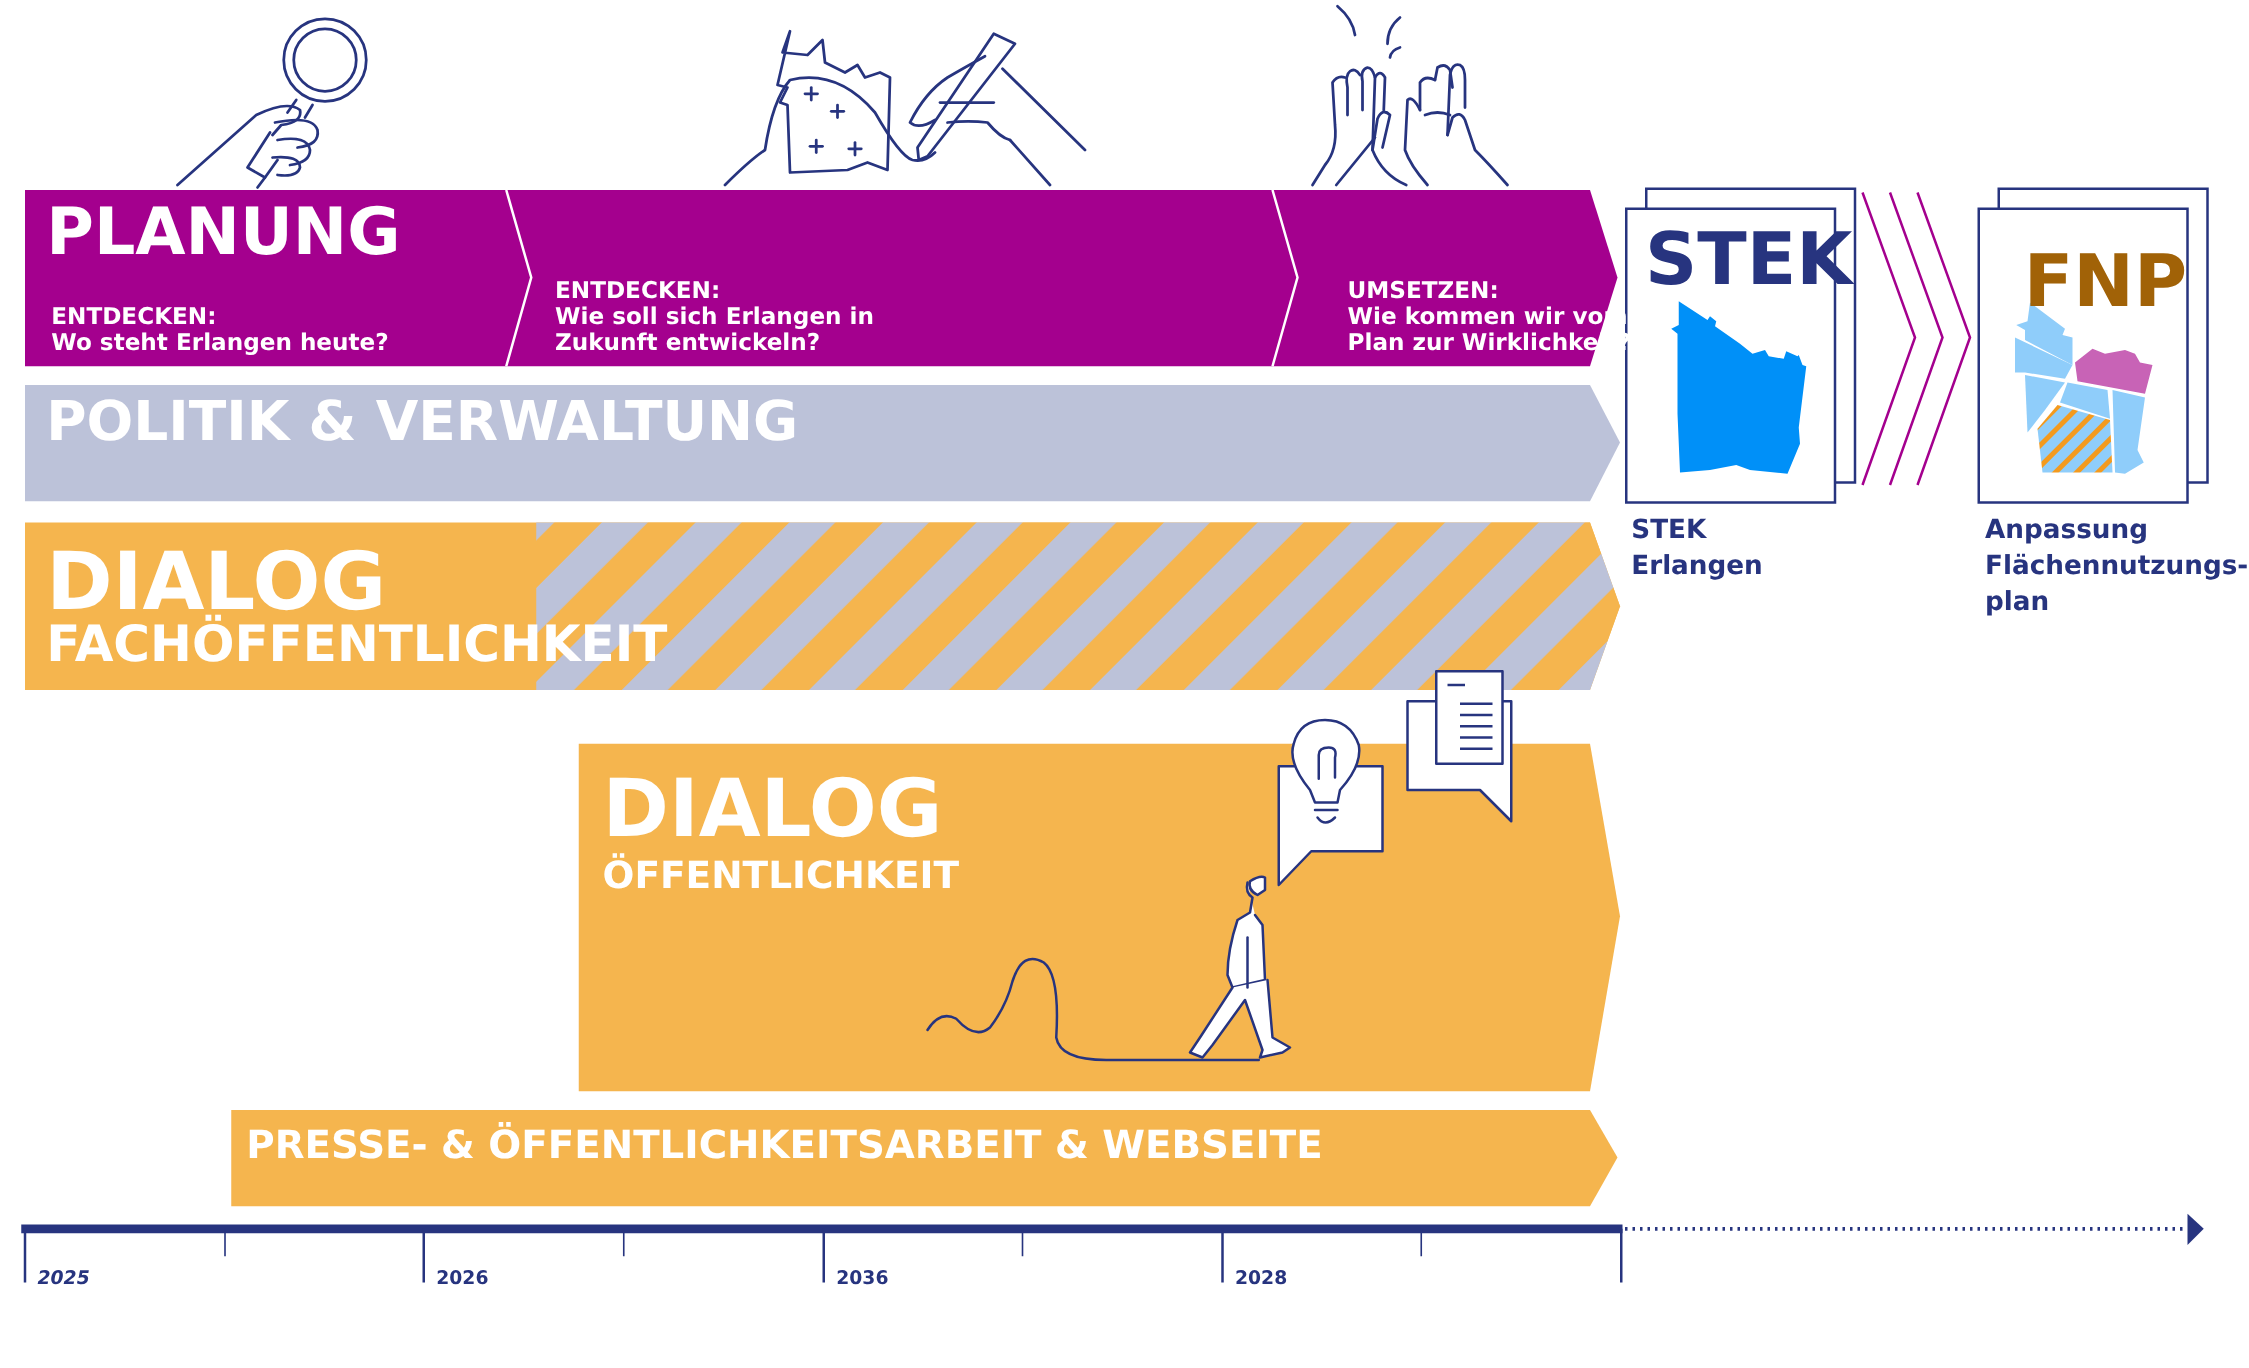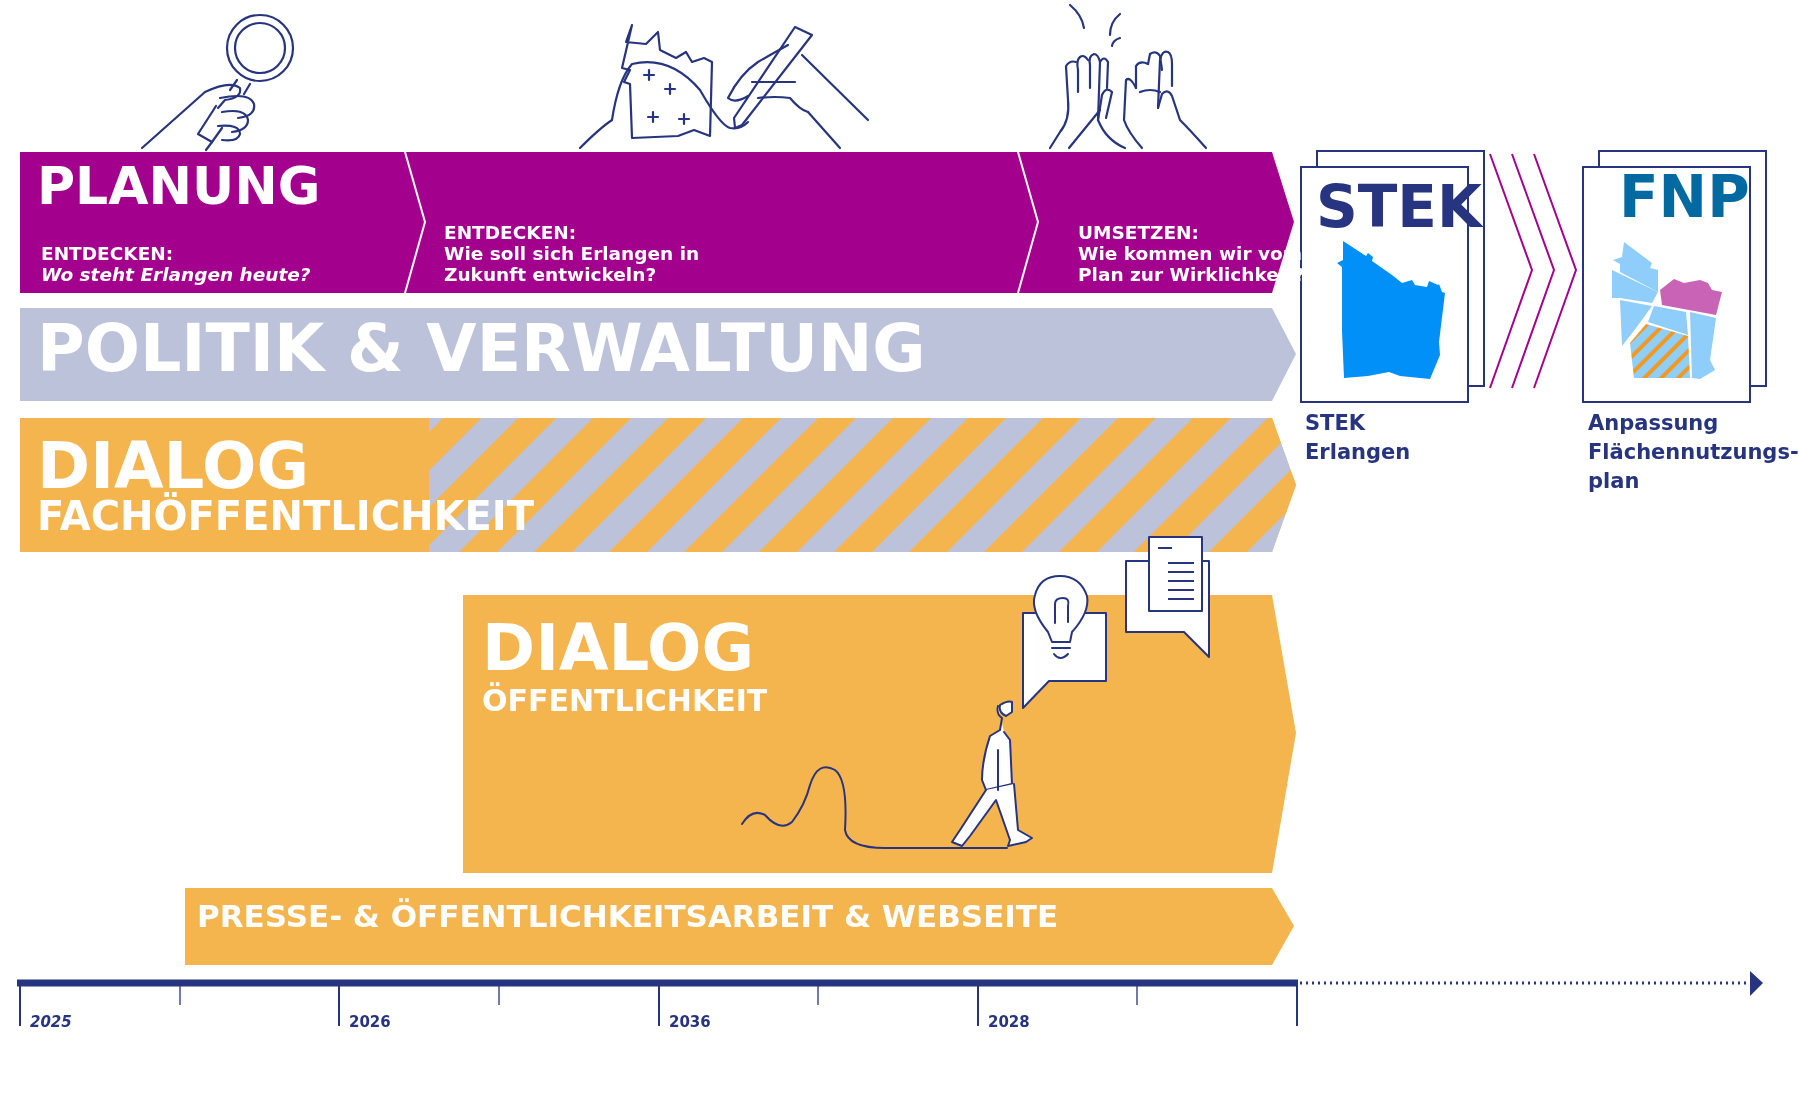--- a/index.html
+++ b/index.html
@@ -159,47 +159,47 @@
     <path d="M1654,306 L1686,312 L1688,335 L1648,322 Z" fill="#8fcdfa" stroke="none"></path>
     <path d="M1690,312 L1716,318 L1710,360 L1715,370 L1700,379 L1692,378 Z" fill="#8fcdfa" stroke="none"></path>
     <path d="M1646,324 L1688,336 L1690,378 L1634,378 L1630,343 Z" fill="url(#fnpstripes)" stroke="none"></path>
   </g>
 </svg>
 
 <div class="t big" style="left:37px;top:160px;font-size:52px;">PLANUNG</div>
 
 <div class="abs" style="left:41px;top:243px;">
   <div class="t small" style="position:static;">ENTDECKEN:</div>
-  <div class="t small" style="position:static;font-style:italic;text-align:center;">Wo steht Erlangen heute?</div>
+  <div class="t small" style="position:static;text-align:center;">Wo steht Erlangen heute?</div>
 </div>
 
 <div class="abs" style="left:444px;top:222px;">
   <div class="t small" style="position:static;">ENTDECKEN:</div>
   <div class="t small" style="position:static;">Wie soll sich Erlangen in
 Zukunft entwickeln?</div>
 </div>
 
 <div class="abs" style="left:1050px;top:222px;margin-left:28px;">
   <div class="t small" style="position:static;">UMSETZEN:</div>
   <div class="t small" style="position:static;">Wie kommen wir vom
 Plan zur Wirklichkeit?</div>
 </div>
 
-<div class="t big" style="left:37px;top:316px;font-size:65px;">POLITIK &amp; VERWALTUNG</div>
+<div class="t big" style="left:37px;top:316px;font-size:44px;">POLITIK &amp; VERWALTUNG</div>
 
 <div class="t big" style="left:37px;top:434px;font-size:64px;">DIALOG</div>
 <div class="t mid" style="left:37px;top:496px;font-size:40px;">FACHÖFFENTLICHKEIT</div>
 
 <div class="t big" style="left:482px;top:616px;font-size:64px;">DIALOG</div>
 <div class="t mid" style="left:482px;top:686px;font-size:30px;">ÖFFENTLICHKEIT</div>
 
 <div class="t mid" style="left:197px;top:901px;font-size:31px;">PRESSE- &amp; ÖFFENTLICHKEITSARBEIT &amp; WEBSEITE</div>
 
 <div class="abs" style="left:1316px;top:178px;color:#27347f;font-weight:bold;font-size:58px;line-height:1;">STEK</div>
-<div class="abs" style="left:1619px;top:168px;color:#0369a1;font-weight:bold;font-size:58px;line-height:1;">FNP</div>
+<div class="abs" style="left:1619px;top:196px;color:#a16207;font-weight:bold;font-size:58px;line-height:1;">FNP</div>
 
 <div class="lab" style="left:1305px;top:409px;">STEK
 Erlangen</div>
 <div class="lab" style="left:1588px;top:409px;">Anpassung
 Flächennutzungs-
 plan</div>
 
 <div class="year" style="left:30px;top:1013px;font-style:italic;">2025</div>
 <div class="year" style="left:349px;top:1013px;">2026</div>
 <div class="year" style="left:669px;top:1013px;">2036</div>

